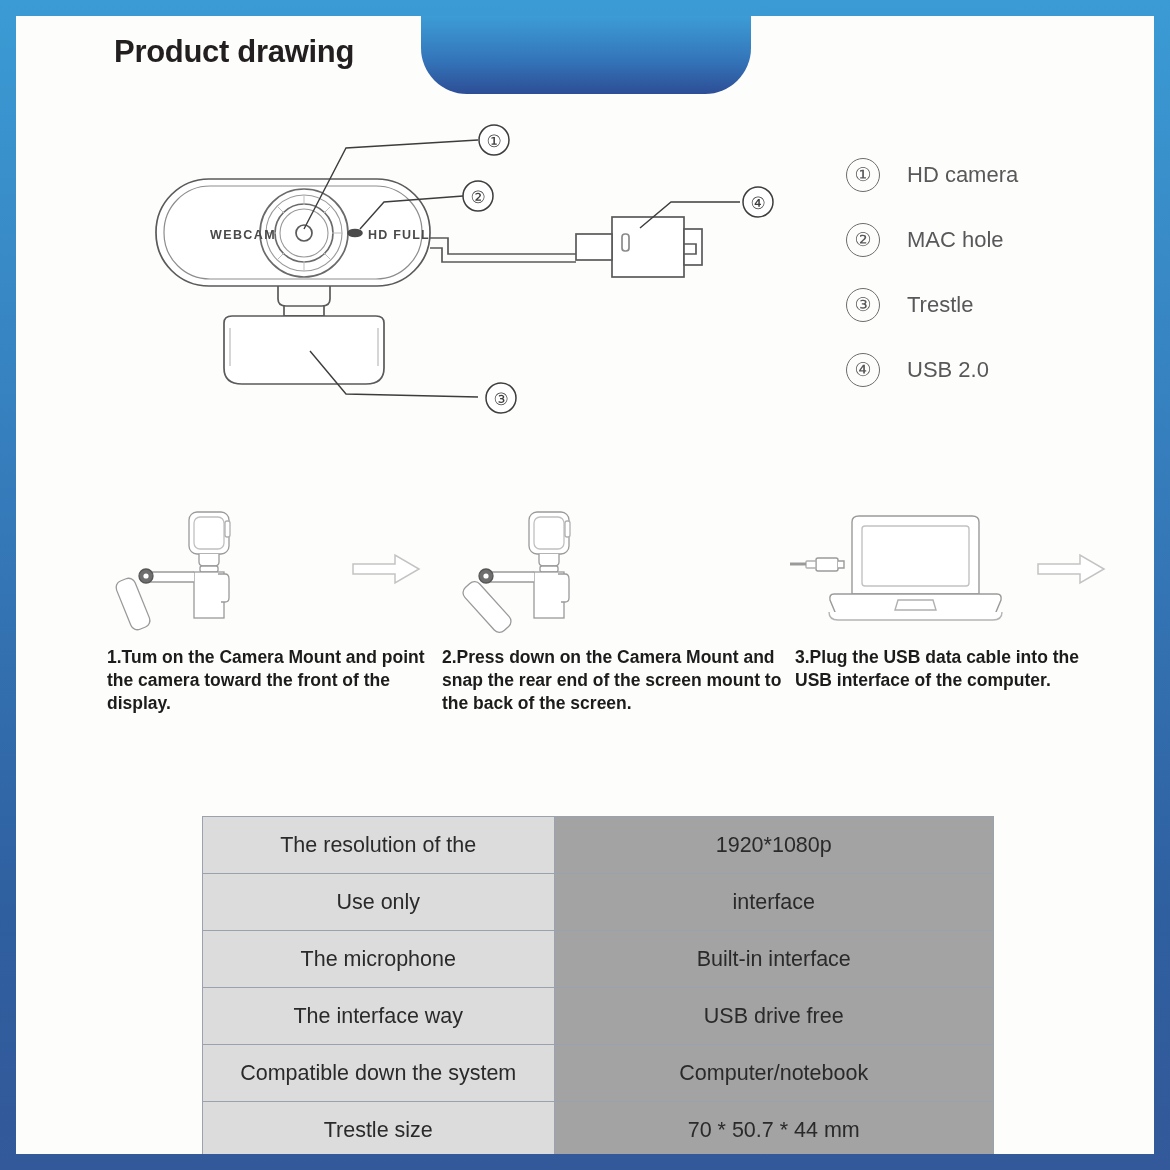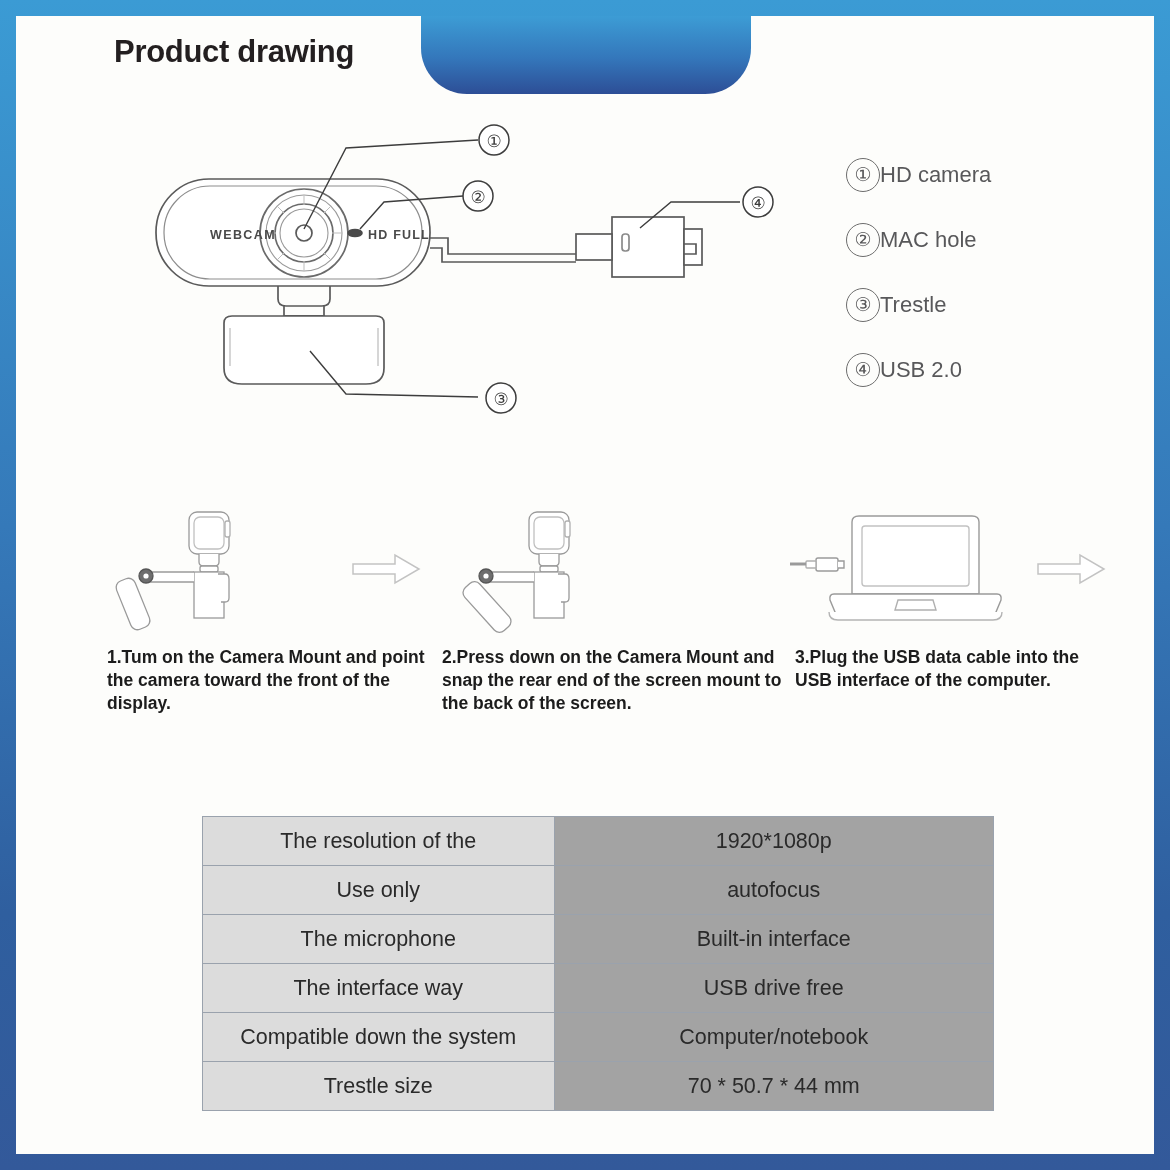--- a/index.html
+++ b/index.html
@@ -67,20 +67,21 @@
   .legend-num {
     width: 34px; height: 34px;
     border: 1.6px solid #6d6d6d;
     border-radius: 50%;
     color: #58585a;
     font-size: 19px;
     display: flex; align-items: center; justify-content: center;
     flex: 0 0 auto;
   }
   .legend-label {
+    margin-left: 27px;
     font-size: 22px;
     color: #58585a;
     white-space: nowrap;
     text-align: center;
   }
 
   
   .steps {
     position: absolute;
     left: 0; top: 478px;
@@ -117,21 +118,21 @@
   #arrow2 { left: 595px; }
 
   
   .spec-table {
     position: absolute;
     left: 186px; top: 800px;
     width: 792px;
     border-collapse: collapse;
   }
   .spec-table td {
-    height: 49px;
+    height: 57px;
     border: 1px solid #9aa2ad;
     font-size: 21.5px;
     color: #2a2a2a;
     text-align: center;
     vertical-align: middle;
     padding: 0 6px;
   }
   .spec-table td.k {
     width: 352px;
     background: #dcdcdc;
@@ -318,21 +319,21 @@
     </div>
 
     <table class="spec-table">
       <tbody>
         <tr>
           <td class="k">The resolution of the</td>
           <td class="v">1920*1080p</td>
         </tr>
         <tr>
           <td class="k">Use only</td>
-          <td class="v">autofocus</td>
+          <td class="v">interface</td>
         </tr>
         <tr>
           <td class="k">The microphone</td>
           <td class="v">Built-in interface</td>
         </tr>
         <tr>
           <td class="k">The interface way</td>
           <td class="v">USB drive free</td>
         </tr>
         <tr>

